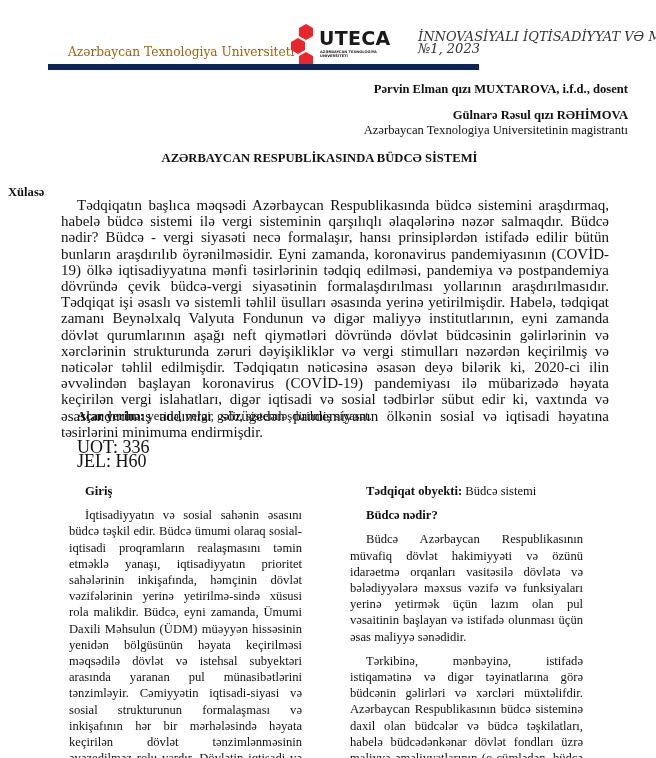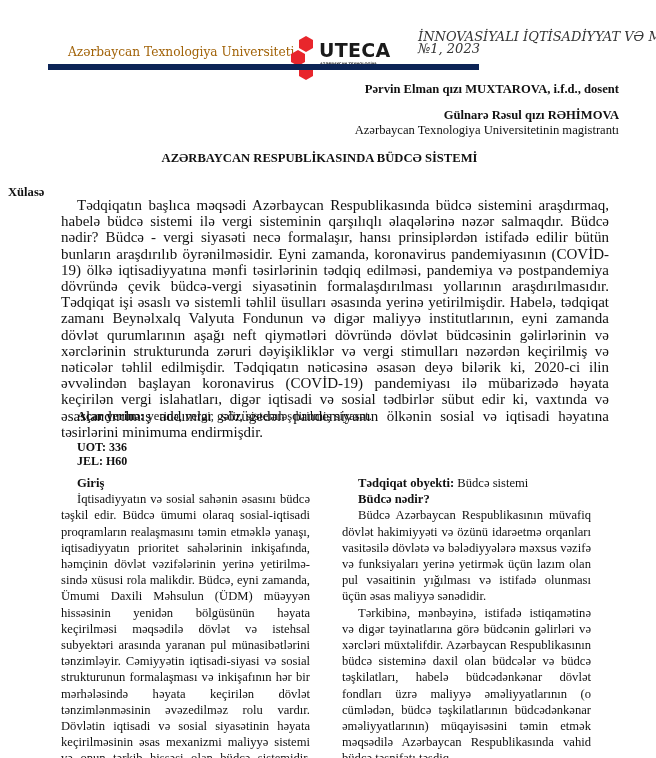--- a/index.html
+++ b/index.html
@@ -1,36 +1,36 @@
 <!DOCTYPE html>
 <html><head>
   <meta charset="utf-8">
   <style>
     html, body { margin: 0; padding: 0; background: #ffffff; }
     body { width: 656px; height: 758px; overflow: hidden; position: relative; font-family: "Liberation Serif", serif; color: #111; }
     .header { position: absolute; left: 48px; top: 18px; width: 432px; height: 48px; }
     .uni-name { position: absolute; left: 20px; top: 27px; font-family: "DejaVu Serif", serif; font-size: 12.2px; color: #a16207; white-space: nowrap; }
-    .logo { position: absolute; left: 243px; top: 18px; width: 110px; height: 44px; }
+    .logo { position: absolute; left: 243px; top: 6px; width: 110px; height: 44px; }
     .logo-text { position: absolute; left: 28px; top: 3px; font-family: "DejaVu Sans", sans-serif; font-weight: bold; font-size: 19px; letter-spacing: 0.3px; color: #1a1a1a; }
     .logo-sub { position: absolute; left: 29px; top: 26px; font-family: "DejaVu Sans", sans-serif; font-size: 3.6px; line-height: 4.4px; color: #222; font-weight: bold; }
     .journal { position: absolute; left: 418px; top: 31px; width: 200px; text-align: left; font-family: "DejaVu Serif", serif; font-style: italic; font-size: 13px; line-height: 12px; color: #333; white-space: nowrap; }
     .rule { position: absolute; left: 48px; top: 64px; width: 431px; height: 6px; background: #0c2456; }
-    .author { position: absolute; right: 37px; text-align: right; white-space: nowrap; font-size: 12.6px; }
+    .author { position: absolute; right: 28px; text-align: right; white-space: nowrap; font-size: 12.6px; }
     .a1 { top: 82px; font-weight: bold; }
     .a2 { top: 108px; font-weight: bold; }
     .a3 { top: 123px; }
     .title { position: absolute; top: 151px; left: 0; width: 639px; text-align: center; font-weight: bold; font-size: 12.6px; }
     .abs-h { position: absolute; top: 185px; left: 0; width: 656px; text-align: left; font-weight: bold; font-size: 12.6px; padding-left: 8px; }
     .abstract { position: absolute; left: 61px; top: 197px; width: 548px; font-size: 15px; line-height: 16.2px; text-align: justify; text-indent: 16px; margin: 0; }
     .keywords { position: absolute; left: 77px; top: 409px; font-size: 12.6px; white-space: nowrap; }
-    .codes { position: absolute; left: 77px; top: 440px; font-size: 12px; font-weight: bold; line-height: 14px; }
+    .codes { position: absolute; left: 77px; top: 440px; font-size: 18px; font-weight: normal; line-height: 14px; }
     .col { position: absolute; width: 249px; font-size: 12.6px; line-height: 16.2px; text-align: justify; }
     .col-left { left: 61px; top: 475px; }
     .col-right { left: 342px; top: 475px; }
-    .col p { margin: 0; }
+    .col p { margin: 8px; }
     .ind { text-indent: 16px; }
     .subh { font-weight: bold; padding-left: 16px; }
     b { font-weight: bold; }
   </style>
 </head>
 <body>
 
 <div class="header">
   <div class="uni-name">Azərbaycan Texnologiya Universiteti</div>
   <div class="logo">
@@ -71,15 +71,15 @@
 </div>
 
 <div class="col col-left">
   <p class="subh">Giriş</p>
   <p class="ind">İqtisadiyyatın və sosial sahənin əsasını büdcə təşkil edir. Büdcə ümumi olaraq sosial-iqtisadi proqramların realaşmasını təmin etməklə yanaşı, iqtisadiyyatın prioritet sahələrinin inkişafında, həmçinin dövlət vəzifələrinin yerinə yetirilmə-sində xüsusi rola malikdir. Büdcə, eyni zamanda, Ümumi Daxili Məhsulun (ÜDM) müəyyən hissəsinin yenidən bölgüsünün həyata keçirilməsi məqsədilə dövlət və istehsal subyektəri arasında yaranan pul münasibətlərini tənzimləyir. Cəmiyyətin iqtisadi-siyasi və sosial strukturunun formalaşması və inkişafının hər bir mərhələsində həyata keçirilən dövlət tənzimlənməsinin əvəzedilməz rolu vardır. Dövlətin iqtisadi və sosial siyasətinin həyata keçirilməsinin əsas mexanizmi maliyyə sistemi və onun tərkib hissəsi olan büdcə sistemidir. Belə ki, büdcə vasitəsilə</p>
 </div>
 
 <div class="col col-right">
   <p style="padding-left:16px;"><b>Tədqiqat obyekti:</b><span> Büdcə sistemi</span></p>
   <p class="subh">Büdcə nədir?</p>
-  <p class="ind">Büdcə Azərbaycan Respublikasının müvafiq dövlət hakimiyyəti və özünü idarəetmə orqanları vasitəsilə dövlətə və bələdiyyələrə məxsus vəzifə və funksiyaları yerinə yetirmək üçün lazım olan pul vəsaitinin yığılması və istifadə olunması üçün əsas maliyyə sənədidir.</p>
+  <p class="ind">Büdcə Azərbaycan Respublikasının müvafiq dövlət hakimiyyəti və özünü idarəetmə orqanları vasitəsilə dövlətə və bələdiyyələrə məxsus vəzifə və funksiyaları yerinə yetirmək üçün lazım olan pul vəsaitinin başlayan və istifadə olunması üçün əsas maliyyə sənədidir.</p>
   <p class="ind">Tərkibinə, mənbəyinə, istifadə istiqamətinə və digər təyinatlarına görə büdcənin gəlirləri və xərcləri müxtəlifdir. Azərbaycan Respublikasının büdcə sisteminə daxil olan büdcələr və büdcə təşkilatları, habelə büdcədənkənar dövlət fondları üzrə maliyyə əməliyyatlarının (o cümlədən, büdcə təşkilatlarının büdcədənkənar əməliyyatlarının) müqayisəsini təmin etmək məqsədilə Azərbaycan Respublikasında vahid büdcə təsnifatı təsdiq</p>
 </div>
 
 </body></html>

